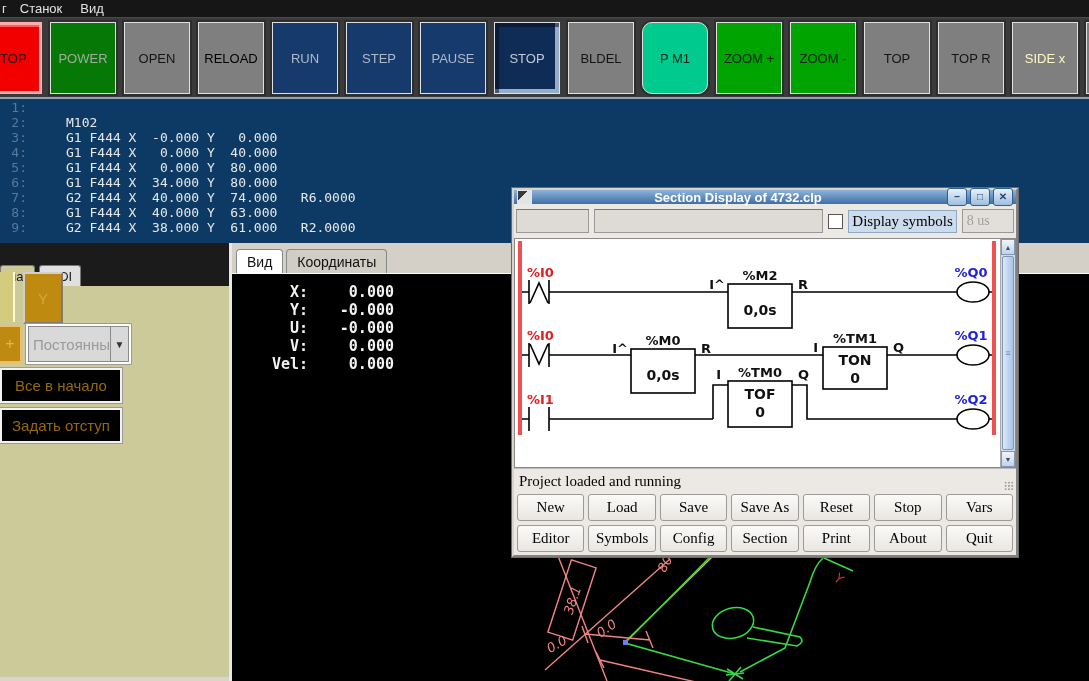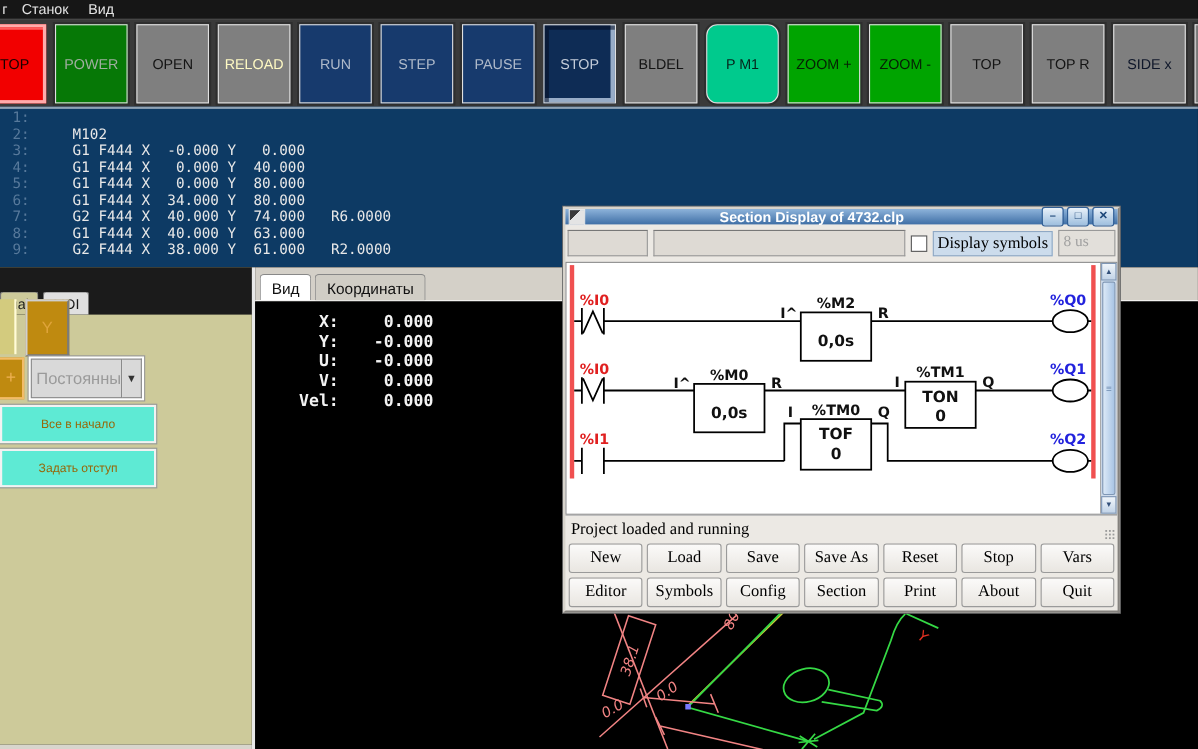--- a/index.html
+++ b/index.html
@@ -41,23 +41,23 @@
               border:2px outset #cfcfcf;color:#dfa43a;font-size:15px;display:flex;align-items:center;justify-content:center;}
   #jog-plus-btn{position:absolute;left:0;top:82px;width:20px;height:34px;background:#bf8a10;
                 border:2px solid #f2bc68;border-left:none;color:#eeb154;font-size:16px;
                 display:flex;align-items:center;justify-content:center;}
   #feed-combo{position:absolute;left:26px;top:81px;width:101px;height:36px;background:#fff;
               border:2px solid #fff;outline:1px solid #9a9a9a;display:flex;}
   #feed-combo .val{flex:1;background:#d9d9d9;border:1px solid #8a8a8a;color:#9a9a9a;font-size:15px;
                    display:flex;align-items:center;padding-left:4px;overflow:hidden;white-space:nowrap;}
   #feed-combo .arrow{width:17px;background:#d9d9d9;border:1px solid #8a8a8a;border-left:none;
                      display:flex;align-items:center;justify-content:center;color:#333;font-size:10px;}
-  .khaki-btn{position:absolute;left:0;width:142px;height:35px;background:#5eead4;
+  .khaki-btn{position:absolute;left:0;width:122px;height:35px;background:#000000;
              border:2px solid #f2f2f2;outline:1px solid #9a9a9a;box-sizing:border-box;
-             color:#96680a;font-size:11px;display:flex;align-items:center;justify-content:center;}
+             color:#96680a;font-size:15px;display:flex;align-items:center;justify-content:center;}
   #home-all-btn{top:125px;}
   #set-offset-btn{top:165px;}
   #bottom-strip{position:absolute;left:0;top:677px;width:232px;height:4px;background:#d8d5cd;}
 
   
   #view-panel{position:absolute;left:229px;top:243px;width:860px;height:438px;background:#000;
               border-left:3px solid #e8e8e8;box-sizing:border-box;}
   #view-tabs{position:absolute;left:0;top:0;width:857px;height:31px;background:#d4d0c8;
              display:flex;align-items:flex-end;padding-left:4px;box-sizing:border-box;border-bottom:1px solid #fff;}
   .vtab{font-size:14px;color:#111;border:1px solid #888;border-bottom:none;border-radius:4px 4px 0 0;
@@ -130,32 +130,32 @@
   <div id="menubar">
       <div class="menu-item">г</div>
       <div class="menu-item">Станок</div>
       <div class="menu-item">Вид</div>
     </div>
 
   <div id="toolbar">
       <div class="tbtn estop" style="background: rgb(242, 0, 0); color: rgb(26, 0, 0);">STOP</div>
       <div class="tbtn" style="background: rgb(6, 120, 6); color: rgb(159, 174, 159);">POWER</div>
       <div class="tbtn" style="background: rgb(127, 127, 127); color: rgb(20, 20, 20);">OPEN</div>
-      <div class="tbtn" style="background: rgb(127, 127, 127); color: #fef9c3;">RELOAD</div>
+      <div class="tbtn" style="background: rgb(127, 127, 127); color: #000000;">RELOAD</div>
       <div class="tbtn" style="background: rgb(23, 58, 109); color: rgb(174, 185, 201);">RUN</div>
       <div class="tbtn" style="background: rgb(23, 58, 109); color: rgb(174, 185, 201);">STEP</div>
       <div class="tbtn" style="background: rgb(23, 58, 109); color: rgb(174, 185, 201);">PAUSE</div>
       <div class="tbtn pressed" style="background: rgb(14, 44, 85); color: rgb(194, 203, 216);">STOP</div>
       <div class="tbtn" style="background: rgb(127, 127, 127); color: rgb(20, 20, 20);">BLDEL</div>
       <div class="tbtn" style="background: rgb(0, 202, 141); color: rgb(6, 35, 26); border-radius: 10px;">P M1</div>
       <div class="tbtn" style="background: rgb(0, 164, 0); color: rgb(5, 32, 5);">ZOOM +</div>
       <div class="tbtn" style="background: rgb(0, 164, 0); color: rgb(5, 32, 5);">ZOOM -</div>
       <div class="tbtn" style="background: rgb(127, 127, 127); color: rgb(20, 20, 20);">TOP</div>
       <div class="tbtn" style="background: rgb(127, 127, 127); color: rgb(20, 20, 20);">TOP R</div>
-      <div class="tbtn" style="background: rgb(127, 127, 127); color: #0f172a;">SIDE x</div>
+      <div class="tbtn" style="background: rgb(127, 127, 127); color: #fef9c3;">SIDE x</div>
       <div class="tbtn" style="background: rgb(127, 127, 127); color: rgb(20, 20, 20);"></div>
     </div>
 
   <div id="gcode">
       <div class="gline">
         <span class="gnum">1:</span>
         <pre class="gtext"></pre>
       </div>
       <div class="gline">
         <span class="gnum">2:</span>

